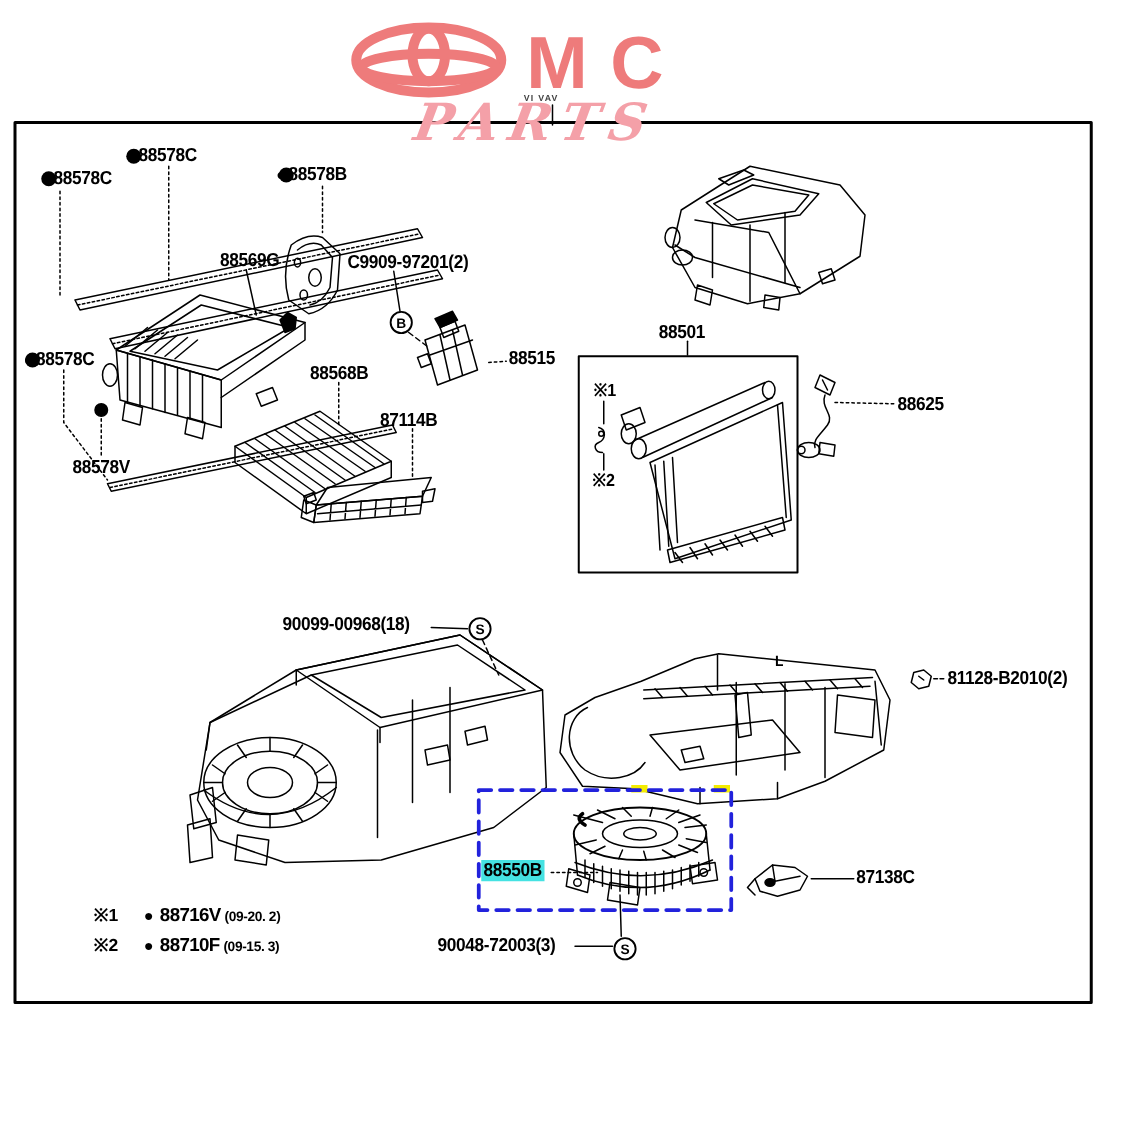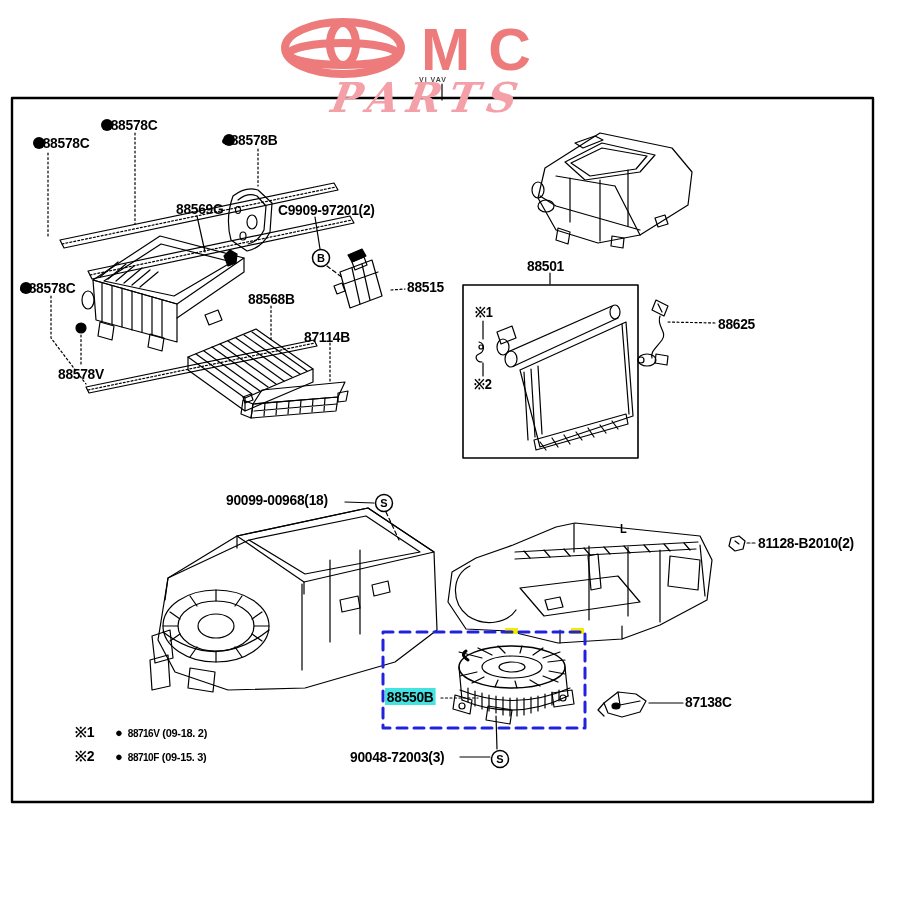--- a/index.html
+++ b/index.html
@@ -9,21 +9,21 @@
   .lbl{position:absolute;font-weight:700;font-size:15px;line-height:1;color:#000;
        letter-spacing:-0.3px;white-space:nowrap;transform:scaleX(0.92);transform-origin:0 0;}
   .lbl .mk{font-size:13px;margin-right:3px;}
   .hl{background:var(--highlight-cyan,#45e2e2);padding:0 2px;}
   .ref{font-size:14px;letter-spacing:0;}
   .lmark{font-size:12px;}
   .micro{position:absolute;font-size:7px;font-weight:700;color:#444;letter-spacing:1px;}
   .legend-row{position:absolute;display:flex;align-items:baseline;font-weight:700;color:#000;}
   .legend-row .ref{width:26px;font-size:14px;}
   .legend-row .blt{font-size:13px;margin:0 5px 0 14px;}
-  .legend-row .part{font-size:10px;letter-spacing:-0.5px;}
+  .legend-row .part{font-size:15px;letter-spacing:-0.5px;}
   .legend-row .range{font-size:11px;margin-left:3px;letter-spacing:-0.3px;}
   .wm{position:absolute;pointer-events:none;font-weight:700;white-space:nowrap;}
   #wm-mc{left:421px;top:16px;font-size:59px;letter-spacing:18px;color:var(--watermark-red,#ee7b7b);}
   #wm-toyota{left:285px;top:49px;font-size:37px;letter-spacing:12px;color:var(--watermark-red,#ee7b7b);}
   #wm-parts{left:332px;top:74px;font-size:41px;font-style:italic;letter-spacing:8px;
             font-family:"DejaVu Serif",serif;transform:skewX(-10deg);color:var(--watermark-pink,#f4a0a8);}
 </style>
 </head>
 <body>
 
@@ -244,21 +244,21 @@
 <div class="lbl" style="left:685px;top:694px;">87138C</div>
 <div class="lbl" style="left:350px;top:749px;">90048-72003(3)</div>
 <div class="lbl ref" style="left:475px;top:305px;">※1</div>
 <div class="lbl ref" style="left:474px;top:377px;">※2</div>
 <div class="lbl lmark" style="left:620px;top:523px;">L</div>
 
 <div class="legend-row" style="left:75px;top:722px;">
   <span class="ref">※1</span>
   <span class="blt">●</span>
   <span class="part">88716V</span>
-  <span class="range">(09-18. 2)</span>
+  <span class="range">(09-20. 2)</span>
 </div>
 <div class="legend-row" style="left:75px;top:746px;">
   <span class="ref">※2</span>
   <span class="blt">●</span>
   <span class="part">88710F</span>
   <span class="range">(09-15. 3)</span>
 </div>
 
 </div>
 

